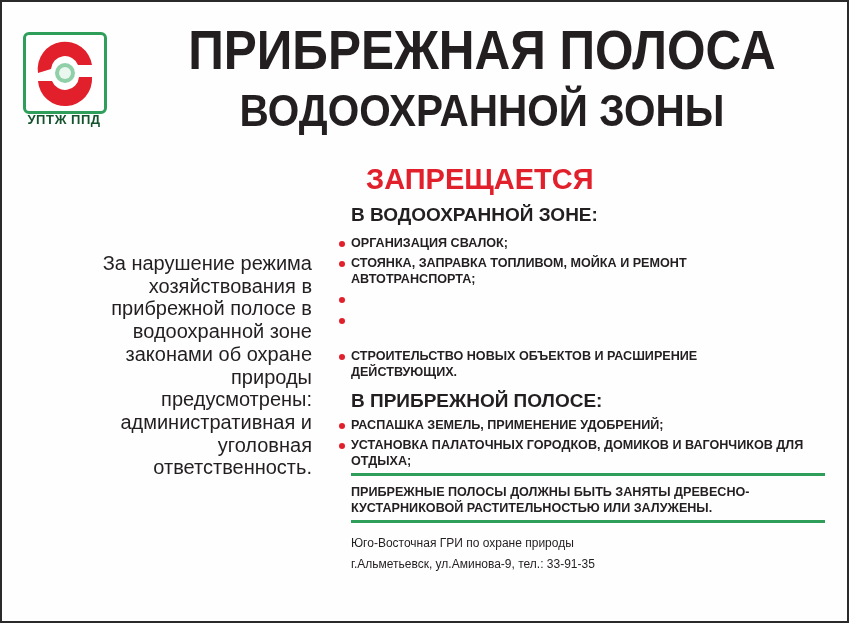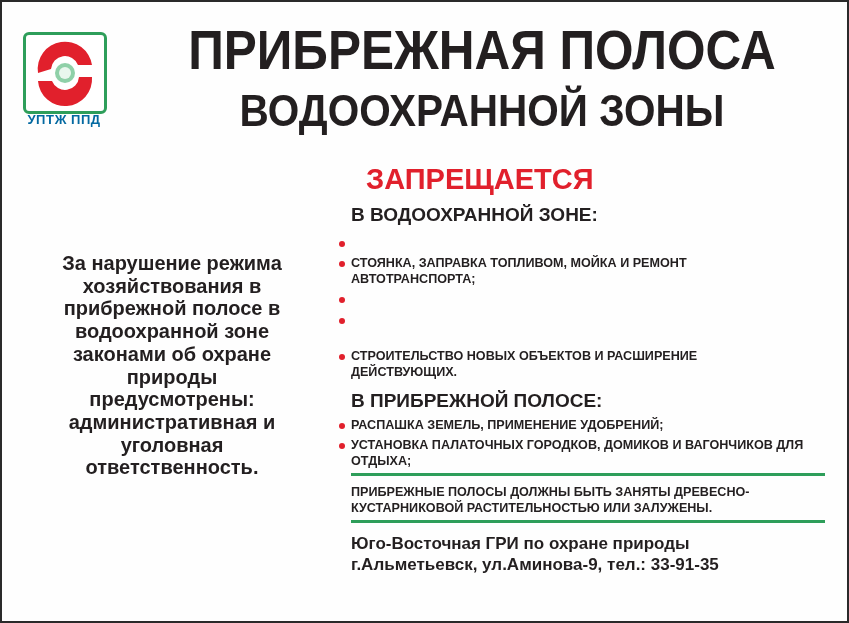--- a/index.html
+++ b/index.html
@@ -4,32 +4,32 @@
 <style>
   html, body { margin:0; padding:0; background:#fff; }
   body { width:849px; height:623px; overflow:hidden; }
   .sign {
     position:relative; width:849px; height:623px; box-sizing:border-box;
     border:2px solid #2a2a2a; background:#fefefe;
     font-family:"Liberation Sans", sans-serif; color:#231f20;
   }
   .logo { position:absolute; left:21px; top:30px; width:82px; height:102px; }
   .logo-box { position:absolute; left:0; top:0; width:78px; height:76px; border:3px solid #2e9e5a; border-radius:6px; background:#fff; }
-  .logo-text { position:absolute; left:0; top:80px; width:82px; text-align:center; font-weight:bold; font-size:13px; color:#0369a1; letter-spacing:0.5px; }
+  .logo-text { position:absolute; left:0; top:80px; width:82px; text-align:center; font-weight:bold; font-size:13px; color:#14532d; letter-spacing:0.5px; }
   .title1 { position:absolute; left:120px; top:18px; width:720px; text-align:center; font-weight:bold; font-size:55px; line-height:60px; transform:scaleX(0.9); transform-origin:center; white-space:nowrap; }
   .title2 { position:absolute; left:120px; top:83px; width:720px; text-align:center; font-weight:bold; font-size:45px; line-height:52px; transform:scaleX(0.9); transform-origin:center; white-space:nowrap; }
-  .left-text { position:absolute; left:30px; top:250px; width:280px; text-align:center; font-weight:bold; font-size:20px; line-height:22.7px; }
+  .left-text { position:absolute; left:30px; top:250px; width:280px; text-align:right; font-weight:normal; font-size:20px; line-height:22.7px; }
   .right { position:absolute; left:335px; top:160px; width:490px; }
   .forbid { position:absolute; left:14px; top:1px; font-weight:bold; font-size:29px; color:#e1202c; white-space:nowrap;margin-left:15px; }
   .sect { position:absolute; left:14px; font-weight:bold; font-size:19px; white-space:nowrap; }
   .item { position:absolute; left:14px; width:460px; font-weight:bold; font-size:12.6px; line-height:15.5px; }
   .bullet { position:absolute; left:-12px; top:5px; width:6px; height:6px; border-radius:50%; background:#e1202c; }
   .rule { position:absolute; left:14px; width:474px; height:3px; background:#2e9e5a; }
   .note { position:absolute; left:14px; width:470px; font-weight:bold; font-size:12.6px; line-height:15.5px; }
-  .contact { position:absolute; left:14px; font-weight:bold; font-size:17px; line-height:21px; white-space:nowrap; }
+  .contact { position:absolute; left:14px; font-weight:normal; font-size:12px; line-height:21px; white-space:nowrap; }
 </style>
 </head>
 <body>
 
 <div class="sign">
 
   <div class="logo">
     <div class="logo-box">
       <svg width="78" height="76" viewBox="0 0 78 76">
         <path d="M12 38 A27 27 0 0 1 66 30 L52 30 A14 14 0 0 0 25 34 Z" fill="#e1202c"></path>
@@ -57,20 +57,21 @@
     <div>ответственность.</div>
   </div>
 
   <div class="right">
     <div class="forbid">ЗАПРЕЩАЕТСЯ</div>
 
     <div class="sect" style="top:42px;">В ВОДООХРАННОЙ ЗОНЕ:</div>
 
     <div class="item" style="top:74px;">
       <span class="bullet"></span>
+      <span>ОРГАНИЗАЦИЯ СВАЛОК;</span>
     </div>
     <div class="item" style="top:94px; width:400px;">
       <span class="bullet"></span>
       <span>СТОЯНКА, ЗАПРАВКА ТОПЛИВОМ, МОЙКА И РЕМОНТ АВТОТРАНСПОРТА;</span>
     </div>
     <div class="item" style="top:130px;">
       <span class="bullet"></span>
     </div>
     <div class="item" style="top:151px; width:430px;">
       <span class="bullet"></span>

